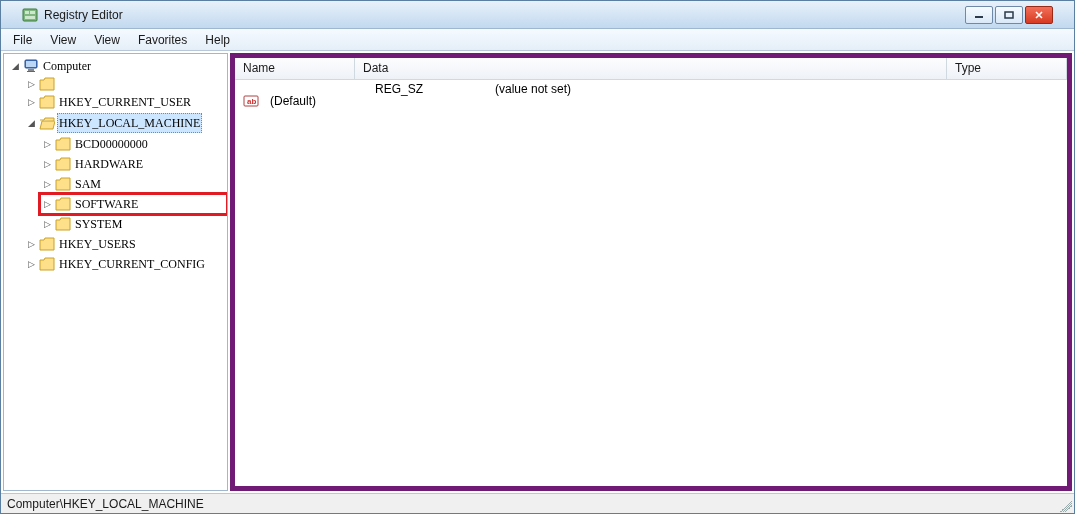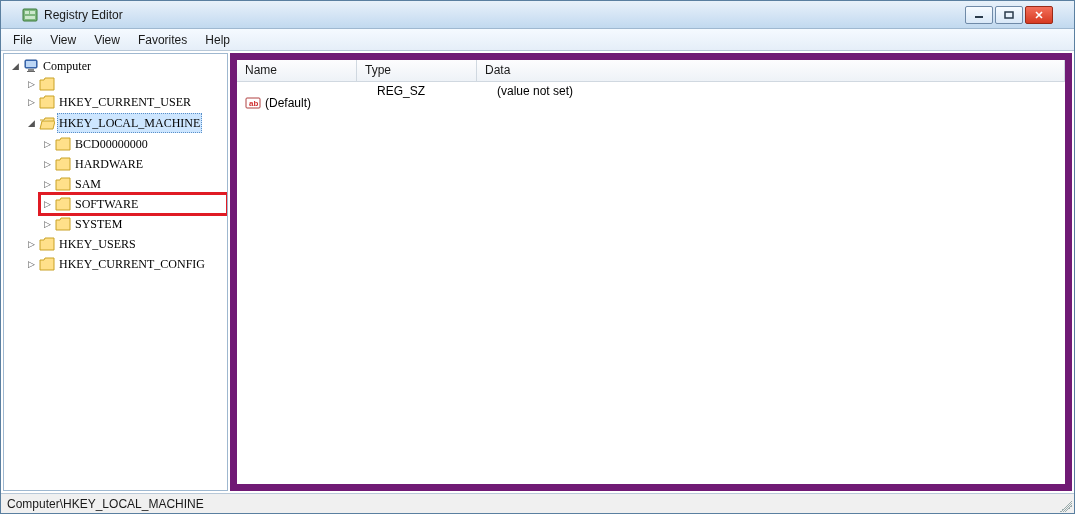--- a/index.html
+++ b/index.html
@@ -65,21 +65,21 @@
   .tree-pane {
     width: 225px;
     border: 1px solid #9fb8d0;
     margin: 2px;
     overflow: auto;
     background:#fff;
     padding-top: 2px;
   }
   .list-pane {
     flex:1;
-    border: 7px solid #701a75;
+    border: 5px solid #701a75;
     margin: 2px 2px 2px 0;
     background:#fff;
     display:flex;
     flex-direction:column;
   }
   .statusbar {
     height: 20px;
     border-top: 1px solid #b8c8d8;
     background:#f0f0f0;
     display:flex;
@@ -110,21 +110,21 @@
   .node.highlighted{outline:3px solid #e01b24;outline-offset:-1px;}
   
   .list-header{display:flex;height:22px;border-bottom:1px solid #d0d8e0;background:linear-gradient(to bottom,#fdfdfe,#eef2f7);}
   .col-h{border-right:1px solid #d0d8e0;padding:3px 8px;color:#1a1a1a;}
   .col-name{width:120px;}
   .col-type{width:120px;}
   .col-data{flex:1;}
   .list-body{flex:1;}
   .row{display:flex;align-items:center;height:18px;}
   .cell{padding:1px 8px;}
-  .cell.name{width:120px;display:flex;align-items:center;gap:4px;margin-top:24px;}
+  .cell.name{width:120px;display:flex;align-items:center;gap:11px;margin-top:24px;}
   .cell.type{width:120px;margin-left:12px;}
   .cell.data{flex:1;}
   .value-icon{width:16px;height:16px;}
 </style>
 </head>
 <body>
 
 <div class="titlebar">
   <svg class="app-icon" viewBox="0 0 16 16">
     <rect x="1" y="2" width="14" height="12" rx="1" fill="#7fb77f" stroke="#3a7a3a"></rect>
@@ -268,22 +268,22 @@
           </div>
             </li>
         </ul>
       </li>
     </ul>
   </div>
 
   <div class="list-pane">
     <div class="list-header">
       <div class="col-h col-name">Name</div>
+      <div class="col-h col-data">Data</div>
       <div class="col-h col-type">Type</div>
-      <div class="col-h col-data">Data</div>
     </div>
     <div class="list-body">
       <div class="row">
         <div class="cell name">
           <svg class="value-icon" viewBox="0 0 16 16">
             <rect x="1" y="3" width="14" height="10" rx="1" fill="#fff" stroke="#b04040"></rect>
             <text x="4" y="11" font-size="8" fill="#d03030" font-family="Arial" font-weight="bold">ab</text>
           </svg>
           <span>(Default)</span>
         </div>

